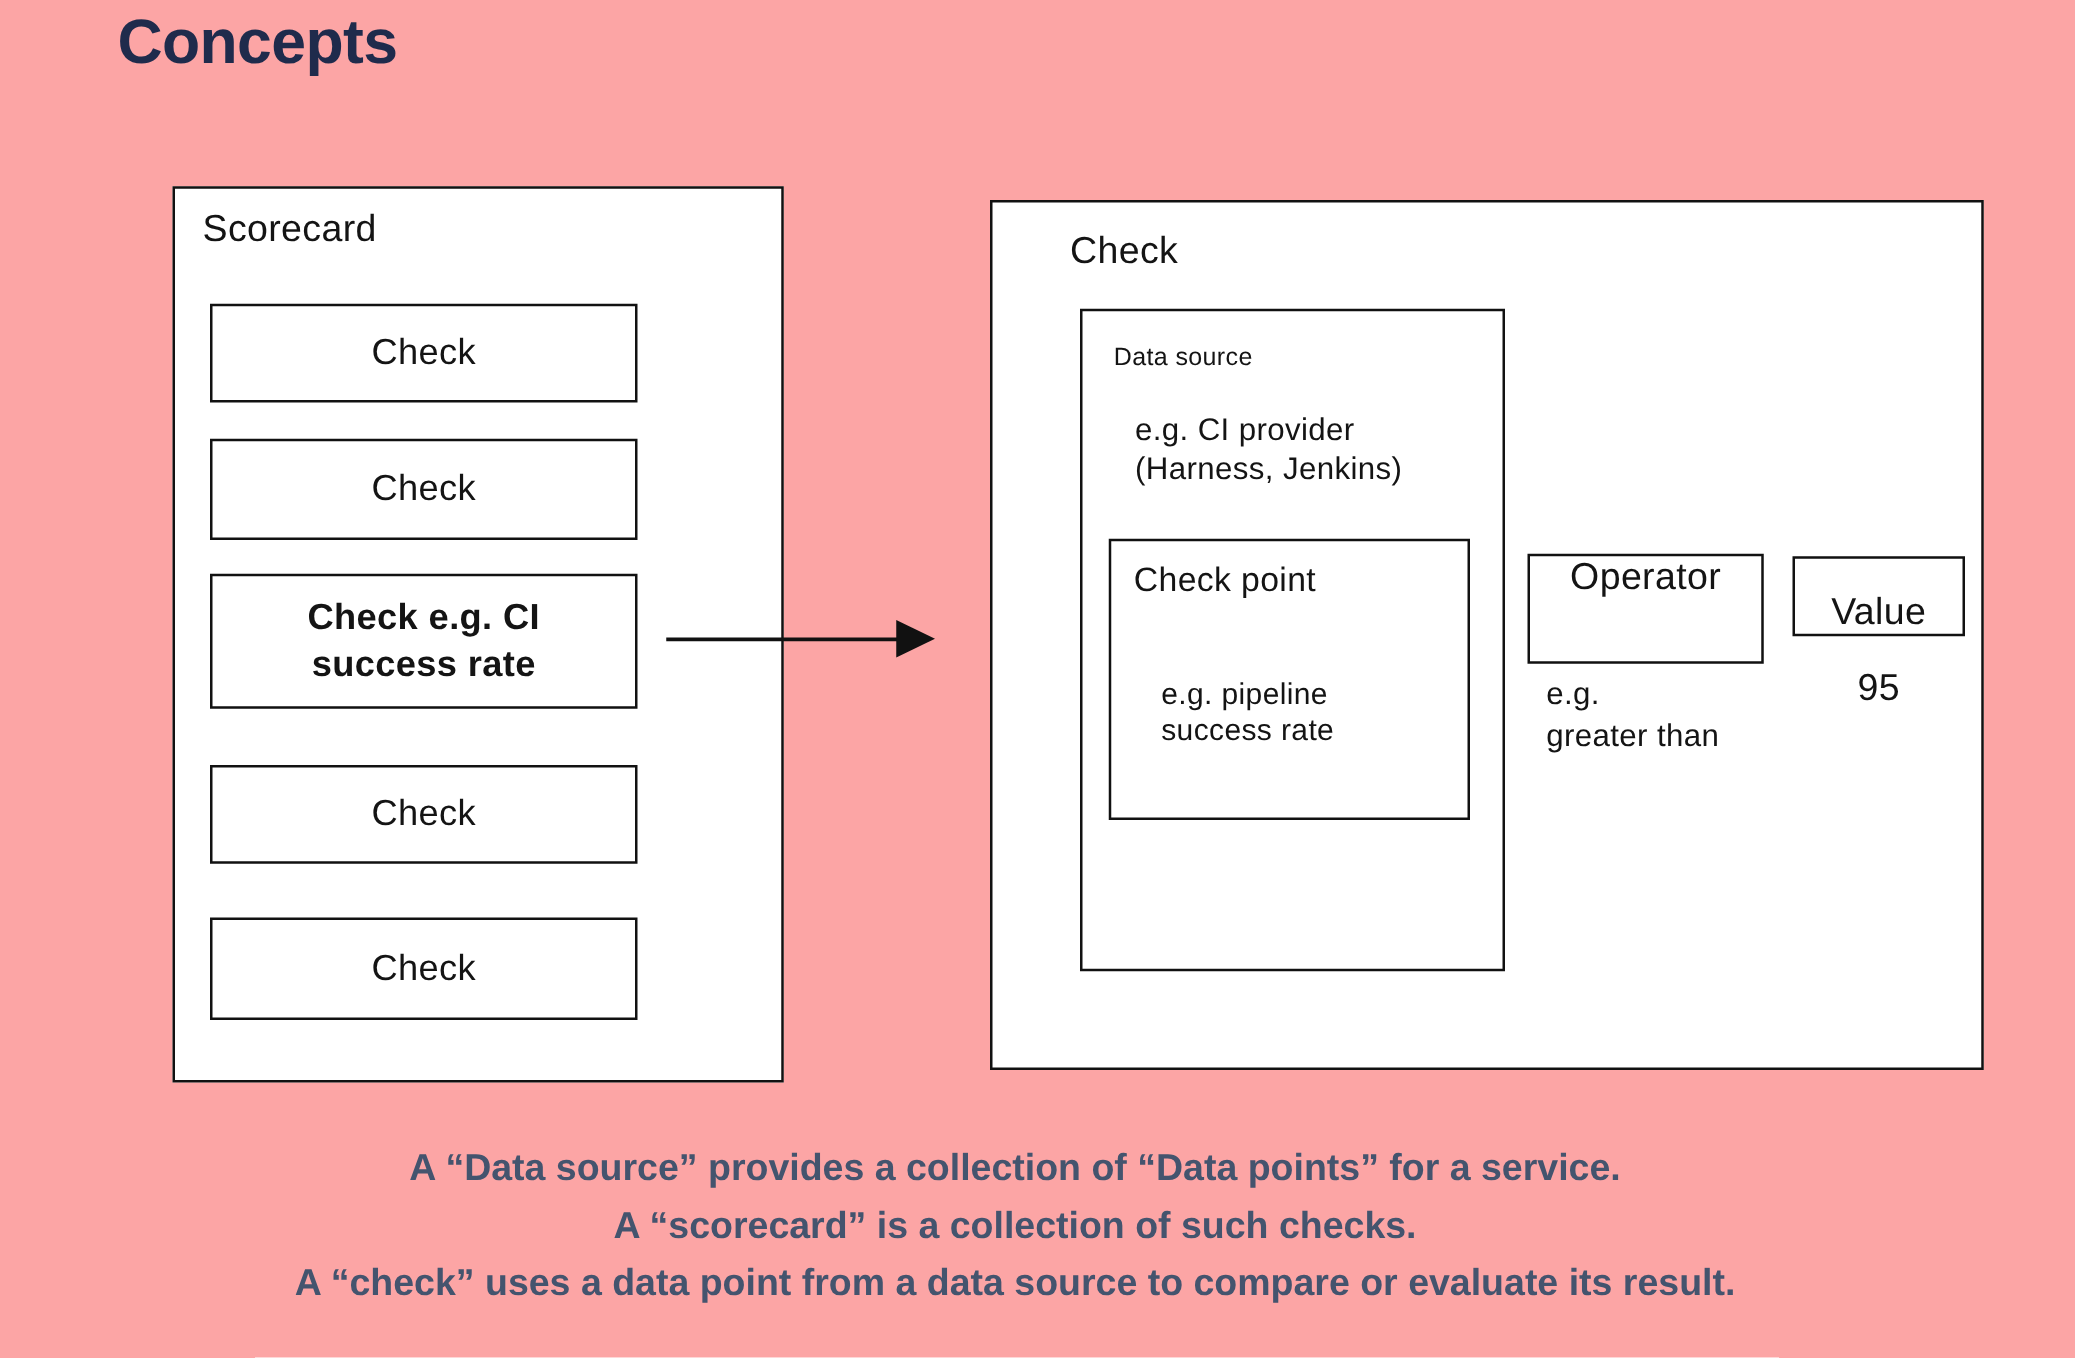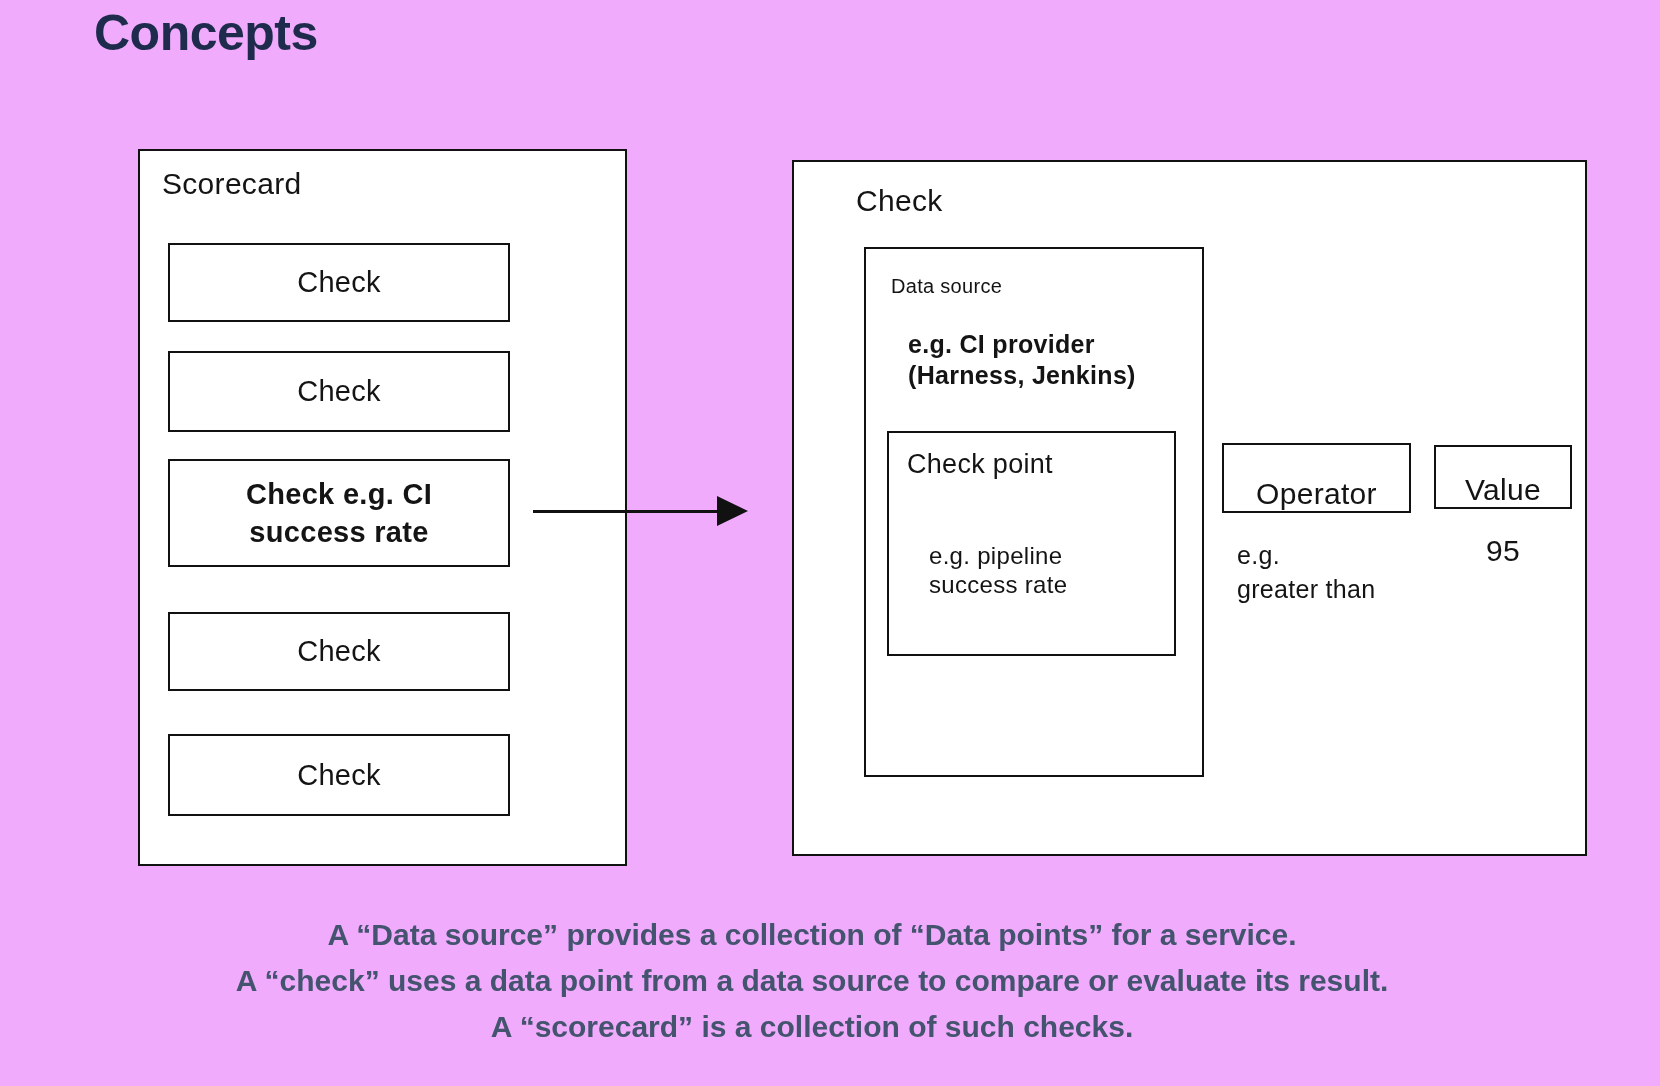--- a/index.html
+++ b/index.html
@@ -1,21 +1,21 @@
 <!DOCTYPE html>
 <html><head>
 <meta charset="utf-8">
 <style>
   * { margin: 0; padding: 0; box-sizing: border-box; }
   html, body { background: #ffffff; }
   #page {
     position: relative;
     width: 1660px;
     height: 1086px;
-    background: #f0abfc;
+    background: #fca5a5;
     overflow: hidden;
     font-family: "Liberation Sans", sans-serif;
   }
   .hand {
     font-family: cursive, sans-serif;
     color: #141414;
     letter-spacing: 0.3px;
   }
   .page-title {
     position: absolute;
@@ -78,27 +78,27 @@
     border-bottom: 15px solid transparent;
   }
 
   .inner-box {
     position: absolute;
     border: 2px solid #111;
     background: #fff;
   }
   #data-source-box { left: 70px;  top: 85px;  width: 340px; height: 530px; }
   #data-point-box  { left: 21px;  top: 182px; width: 289px; height: 225px; }
-  #operator-box    { left: 428px; top: 281px; width: 189px; height: 70px;
-                     display: flex; align-items: flex-end; justify-content: center; font-size: 30px; }
+  #operator-box    { left: 428px; top: 281px; width: 189px; height: 88px;
+                     display: flex; align-items: flex-start; justify-content: center; font-size: 30px; }
   #value-box       { left: 640px; top: 283px; width: 138px; height: 64px;
                      display: flex; align-items: flex-end; justify-content: center; font-size: 30px; }
 
   #data-source-label { position: absolute; left: 25px; top: 26px; font-size: 20px; white-space: nowrap; }
-  #data-source-example { position: absolute; left: 42px; top: 80px; font-size: 25px; line-height: 31px; white-space: nowrap; font-weight: bold; }
+  #data-source-example { position: absolute; left: 42px; top: 80px; font-size: 25px; line-height: 31px; white-space: nowrap; }
   #data-point-label { position: absolute; left: 18px; top: 16px; font-size: 27px; white-space: nowrap; }
   #data-point-example { position: absolute; left: 40px; top: 108px; font-size: 24px; line-height: 29px; white-space: nowrap; }
   #operator-example { position: absolute; left: 443px; top: 376px; font-size: 25px; line-height: 34px; white-space: nowrap; }
   #value-example { position: absolute; left: 640px; top: 372px; width: 138px; text-align: center; font-size: 30px; }
 
   .caption {
     position: absolute;
     left: 0;
     top: 912px;
     width: 1624px;
@@ -168,17 +168,17 @@
 
     <div class="hand" id="operator-example">
       <div>e.g.</div>
       <div>greater than</div>
     </div>
     <div class="hand" id="value-example">95</div>
   </div>
 
   <div class="caption">
     <div>A “Data source” provides a collection of “Data points” for a service.</div>
+    <div>A “scorecard” is a collection of such checks.</div>
     <div>A “check” uses a data point from a data source to compare or evaluate its result.</div>
-    <div>A “scorecard” is a collection of such checks.</div>
   </div>
 
 </div>
 
 </body></html>

